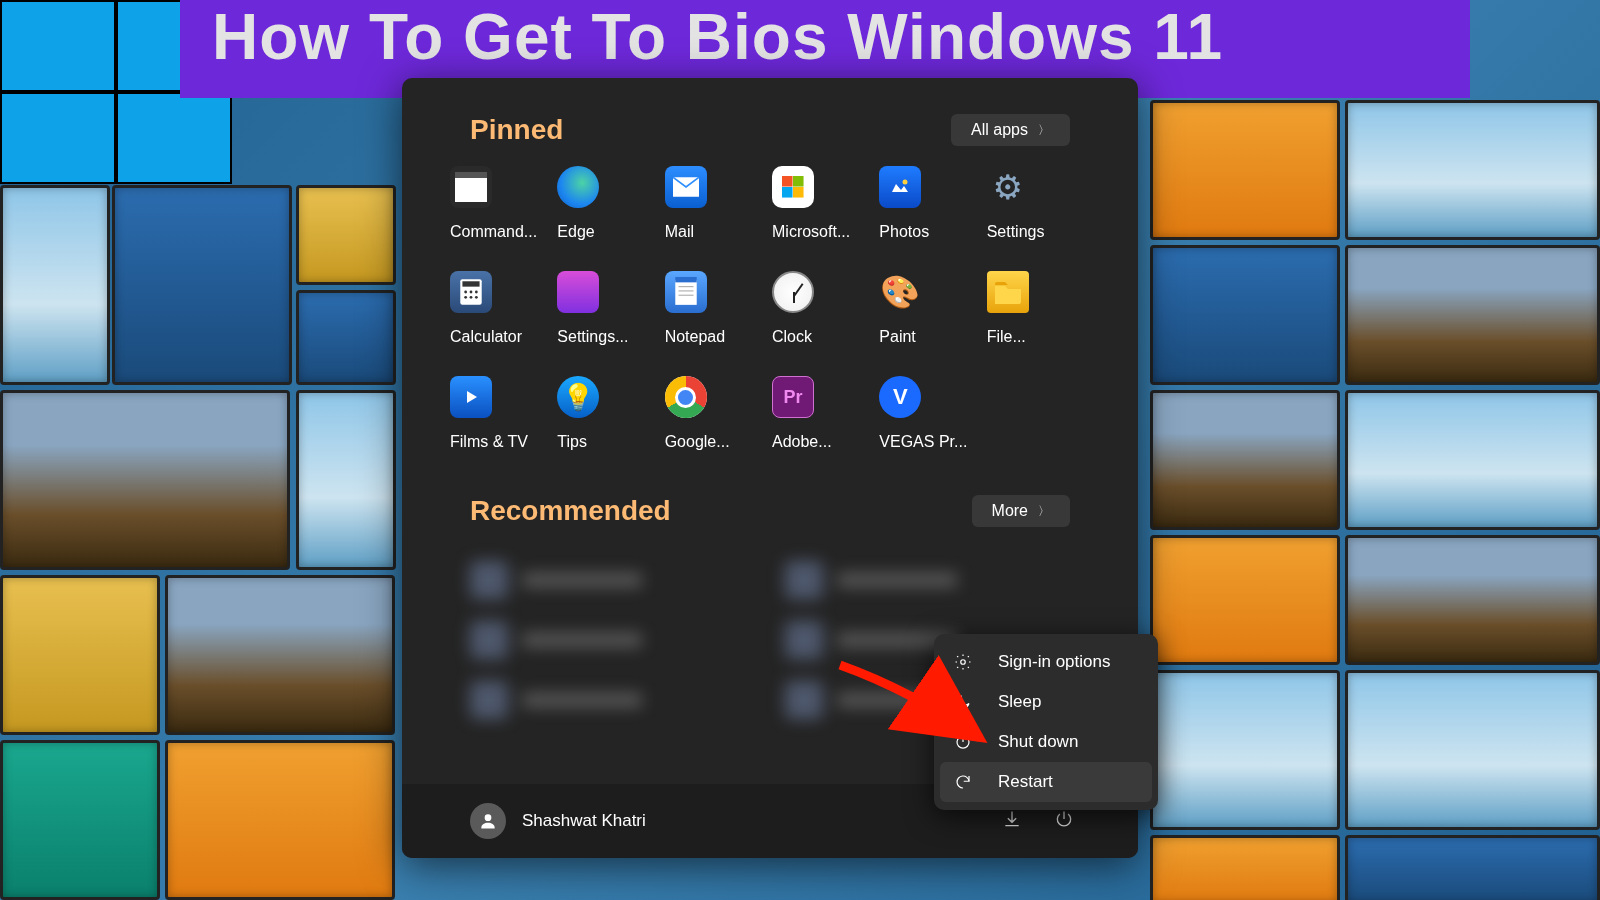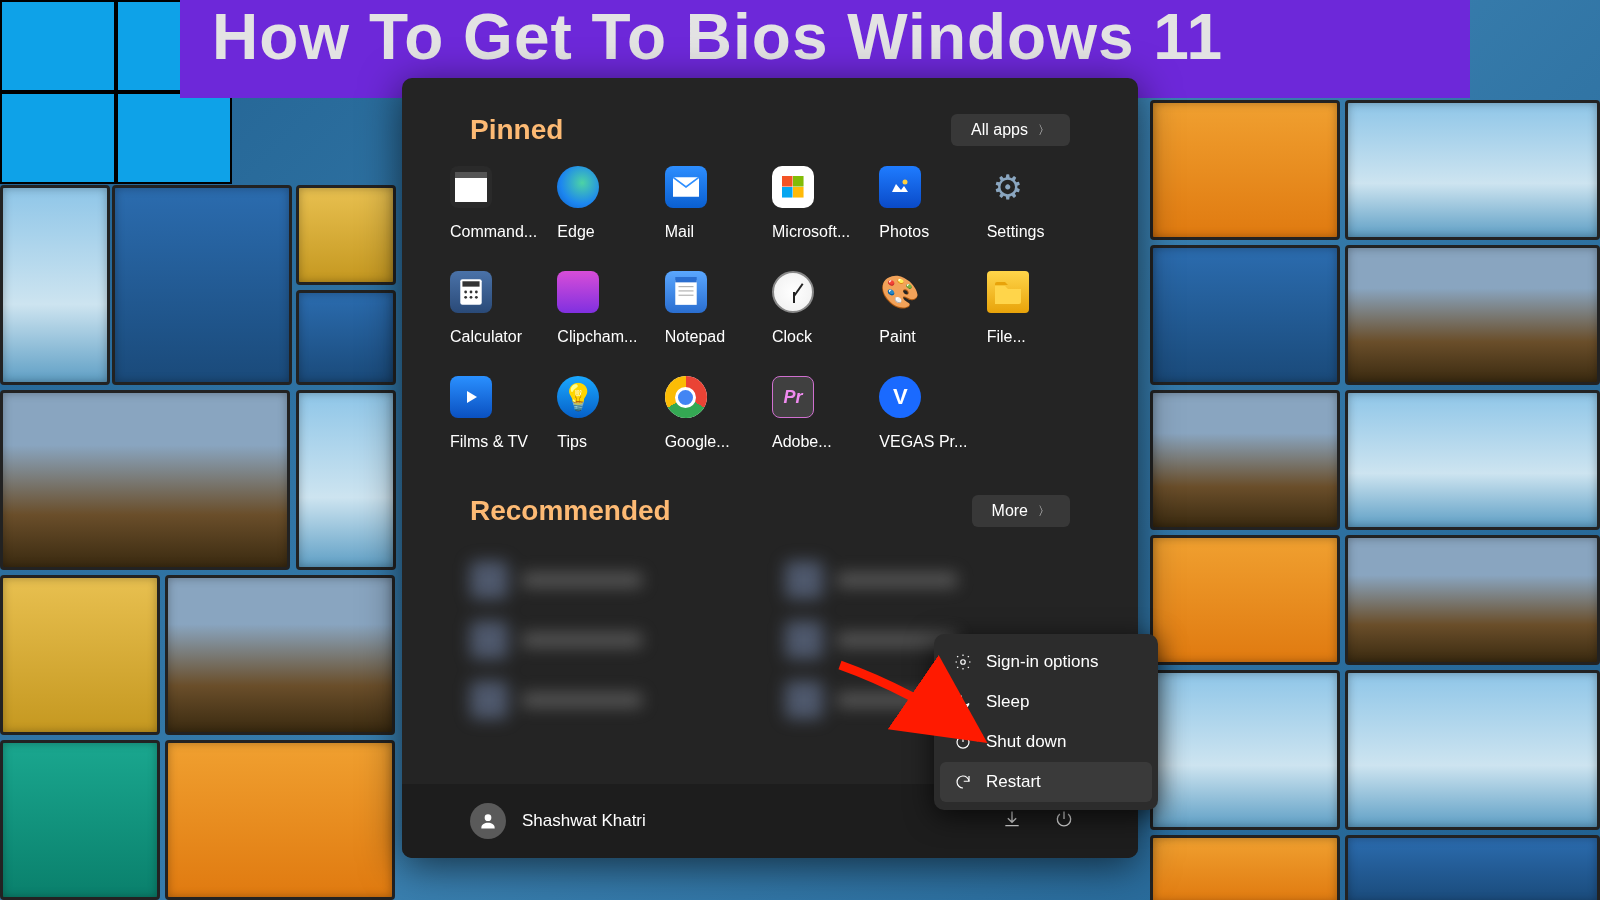--- a/index.html
+++ b/index.html
@@ -132,21 +132,21 @@
 .ico-clock { background: radial-gradient(#fff,#eee); border-radius:50%; border:2px solid #888; position:relative; }
 .ico-clock::after { content:""; position:absolute; left:50%; top:20%; width:2px; height:40%; background:#222; transform-origin:bottom; transform:rotate(35deg);}
 .ico-clock::before { content:""; position:absolute; left:50%; top:50%; width:2px; height:30%; background:#222; }
 .ico-paint { font-size:30px; }
 .ico-file { background: linear-gradient(#ffd54a,#e8a30a); border-radius:4px; }
 .ico-films { background: linear-gradient(#2a90ff,#0a50c0); }
 .ico-tips { background: linear-gradient(#1aa8ff,#0660c8); border-radius:50%; color:#fff; font-size:26px; }
 .ico-chrome { background:#fff; border-radius:50%; position:relative; overflow:hidden; }
 .ico-chrome::before { content:""; position:absolute; inset:0; background:conic-gradient(#ea4335 0 120deg,#34a853 120deg 240deg,#fbbc05 240deg 360deg);}
 .ico-chrome::after { content:""; position:absolute; inset:25%; background:#4285f4; border:3px solid #fff; border-radius:50%; }
-.ico-pr { background:#404040; color:#f08af0; font-weight:bold; font-size:18px; border:1px solid #d070d0;font-style:italic; }
+.ico-pr { background:#701a75; color:#f08af0; font-weight:bold; font-size:18px; border:1px solid #d070d0; }
 .ico-vegas { background:#1a6aff; border-radius:50%; color:#fff; font-size:22px; font-weight:bold; }
 
 .recommended {
   padding: 0 44px;
 }
 .recommended-items {
   display: grid;
   grid-template-columns: 1fr 1fr;
   gap: 10px 30px;
   margin-top: 14px;
@@ -199,21 +199,21 @@
   width: 224px;
   background: #2c2c2c;
   border-radius: 10px;
   padding: 8px 6px;
   box-shadow: 0 6px 28px rgba(0,0,0,.7);
   z-index: 30;
 }
 .power-item {
   display: flex;
   align-items: center;
-  gap: 14px;
+  gap: 26px;
   padding: 10px 14px;
   color: #fff;
   cursor: pointer;
   border-radius: 6px;
   font-size: 17px;
 }
 .power-item.highlight { background: rgba(255,255,255,.07); }
 .power-item svg, .power-item .pi { width:18px; height:18px; stroke:#fff; fill:none; stroke-width:1.6; flex-shrink:0; }
 
 .arrow {
@@ -320,21 +320,21 @@
             <circle cx="17" cy="14" r="1.3" fill="#333"></circle>
             <circle cx="7" cy="19" r="1.3" fill="#333"></circle>
             <circle cx="12" cy="19" r="1.3" fill="#333"></circle>
             <circle cx="17" cy="19" r="1.3" fill="#333"></circle>
           </svg>
         </div>
         <div class="app-label">Calculator</div>
       </div>
       <div class="app">
         <div class="app-icon ico-clip"></div>
-        <div class="app-label">Clipcham...</div>
+        <div class="app-label">Settings...</div>
       </div>
       <div class="app">
         <div class="app-icon ico-notepad">
           <svg width="26" height="30" viewBox="0 0 24 28">
             <rect x="2" y="3" width="20" height="23" fill="#fff"></rect>
             <rect x="2" y="0" width="20" height="5" fill="#2a6ed0"></rect>
             <line x1="5" y1="9" x2="19" y2="9" stroke="#aaa"></line>
             <line x1="5" y1="13" x2="19" y2="13" stroke="#aaa"></line>
             <line x1="5" y1="17" x2="19" y2="17" stroke="#aaa"></line>
           </svg>

